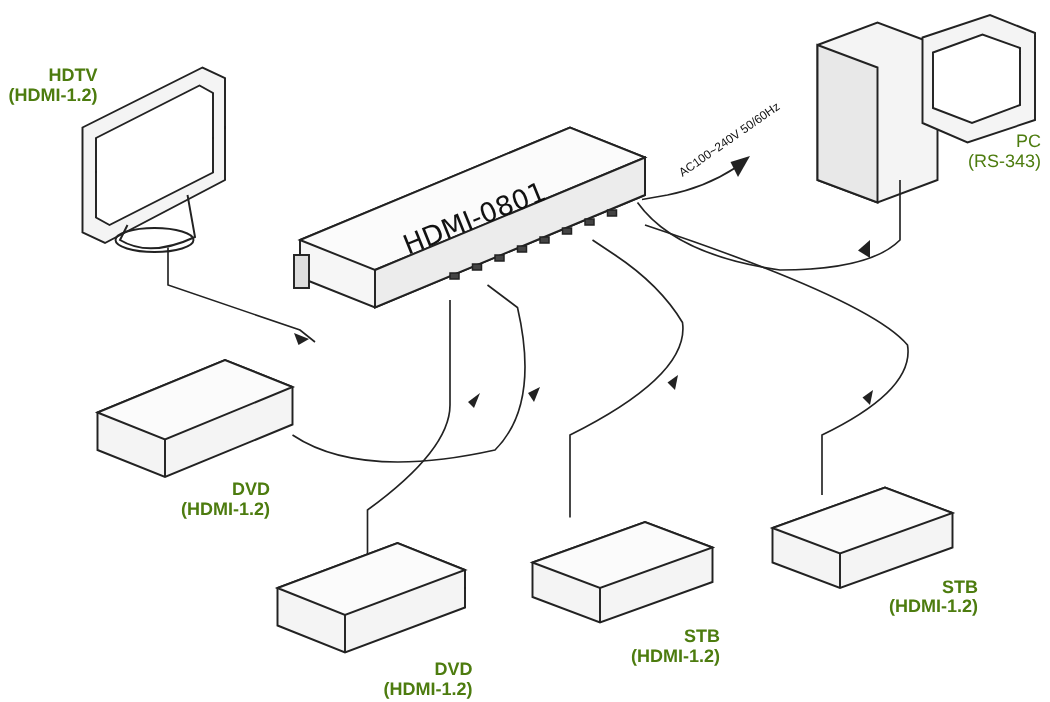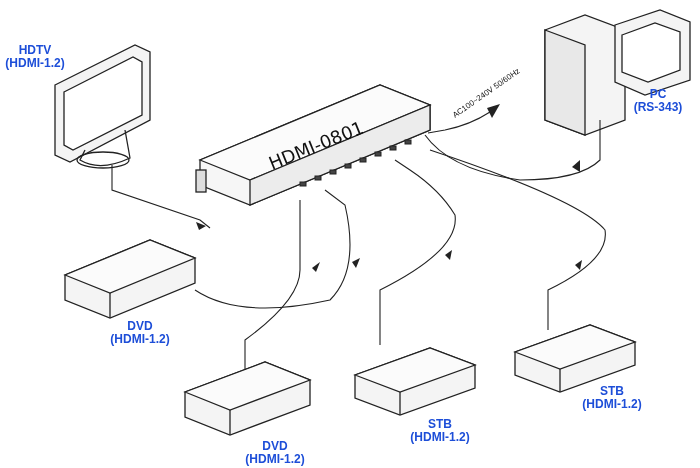--- a/index.html
+++ b/index.html
@@ -1,18 +1,18 @@
 <!DOCTYPE html>
 <html><head>
 <meta charset="utf-8">
 <style>
   html,body{margin:0;padding:0;background:#fff;}
   body{width:700px;height:468px;position:relative;overflow:hidden;font-family:"Liberation Sans",sans-serif;}
   svg{position:absolute;left:0;top:0;}
-  .lbl{position:absolute;text-align:center;font-weight:bold;font-size:12px;line-height:13px;color:#1d4ed8;}
+  .lbl{position:absolute;text-align:right;font-weight:bold;font-size:12px;line-height:13px;color:#4d7c0f;}
   .lbl span{display:block;}
 </style>
 </head>
 <body>
 
 <svg width="700" height="468" viewBox="0 0 700 468">
   <g fill="none" stroke="#222" stroke-width="1.3">
 
     <g>
       <polygon points="55,85 135,45 150,52 150,120 70,162 55,155" fill="#f4f4f4"></polygon>
@@ -89,21 +89,21 @@
     </g>
   </g>
   <text x="272" y="170" transform="rotate(-22 272 170)" font-family="DejaVu Sans, sans-serif" font-size="18" fill="#111">HDMI-0801</text>
   <text x="455" y="118" transform="rotate(-35 455 118)" font-family="Liberation Sans, sans-serif" font-size="8" fill="#111">AC100~240V 50/60Hz</text>
 </svg>
 
 <div class="lbl" style="left:5px;top:44px;width:60px;">
   <span>HDTV</span>
   <span>(HDMI-1.2)</span>
 </div>
-<div class="lbl" style="left:622px;top:88px;width:72px;font-weight:bold;">
+<div class="lbl" style="left:622px;top:88px;width:72px;font-weight:normal;">
   <span>PC</span>
   <span>(RS-343)</span>
 </div>
 <div class="lbl" style="left:100px;top:320px;width:80px;">
   <span>DVD</span>
   <span>(HDMI-1.2)</span>
 </div>
 <div class="lbl" style="left:235px;top:440px;width:80px;">
   <span>DVD</span>
   <span>(HDMI-1.2)</span>

